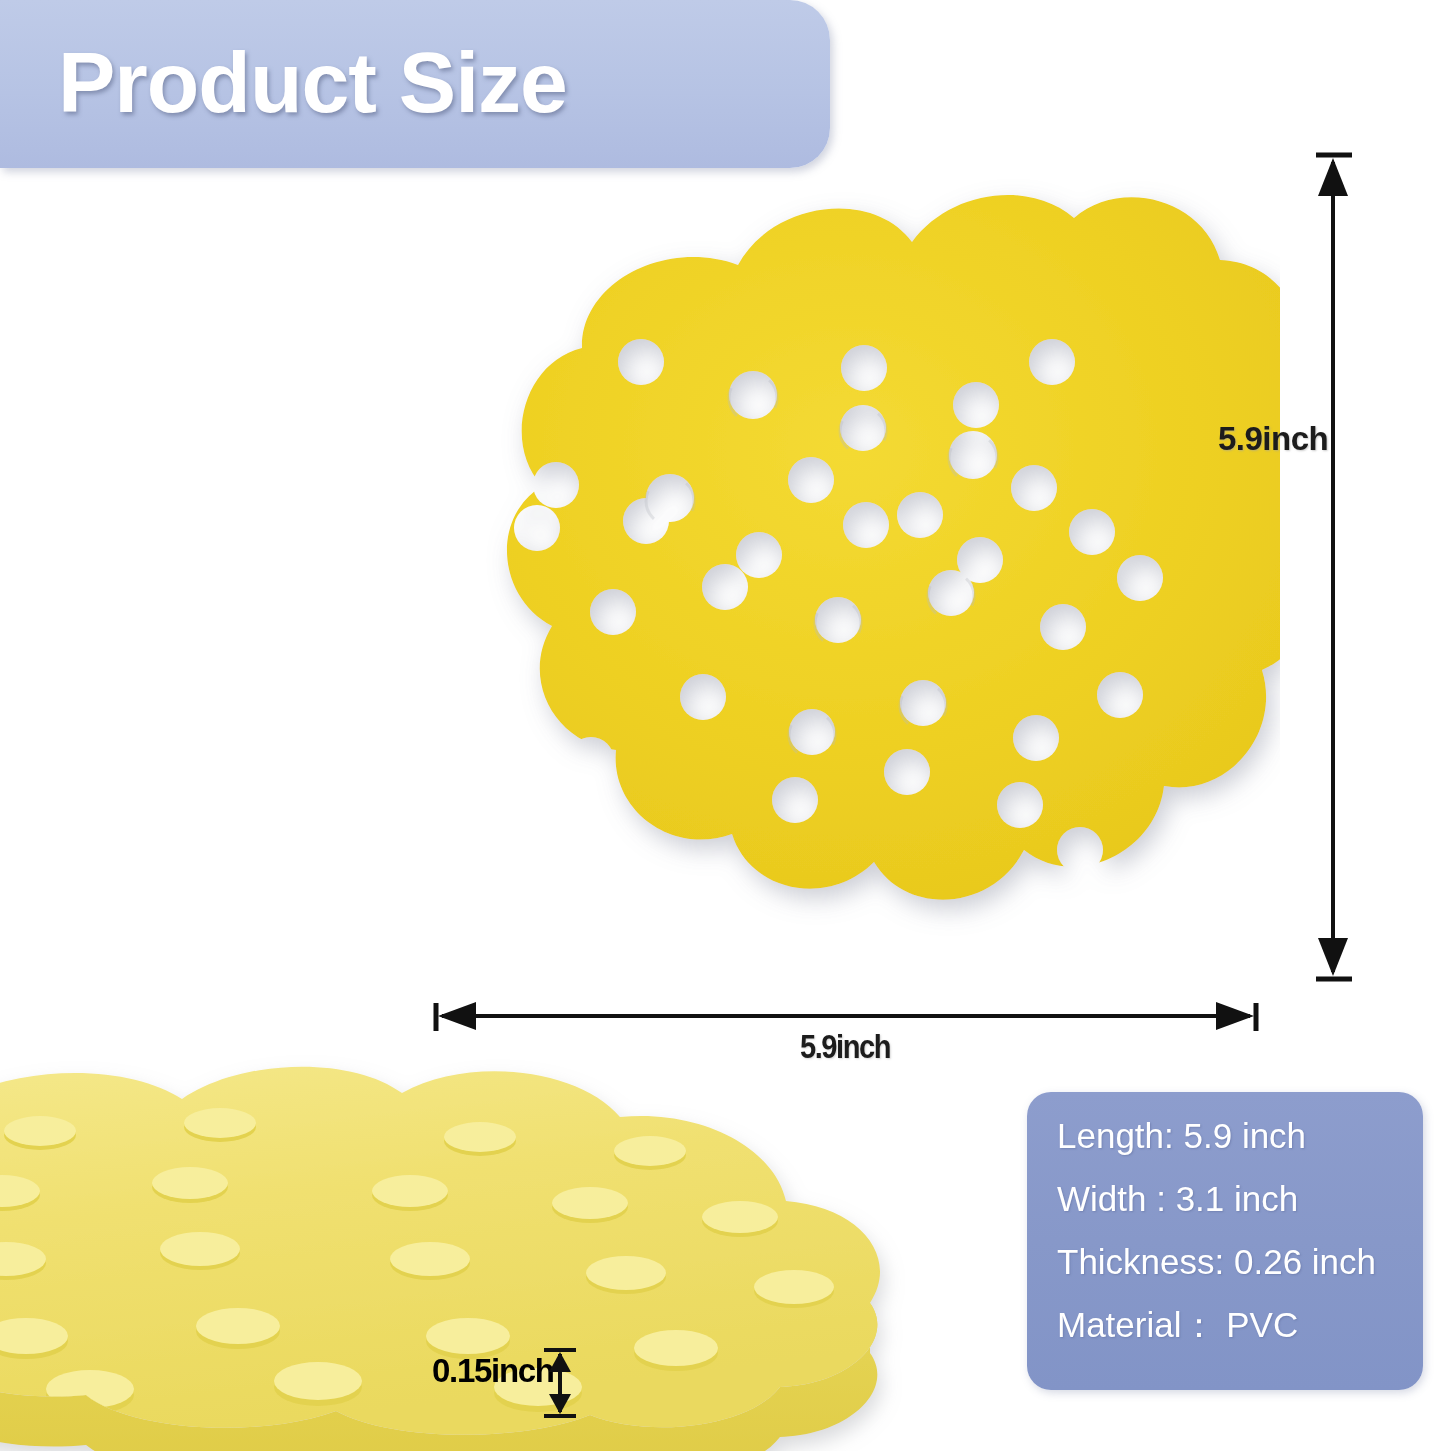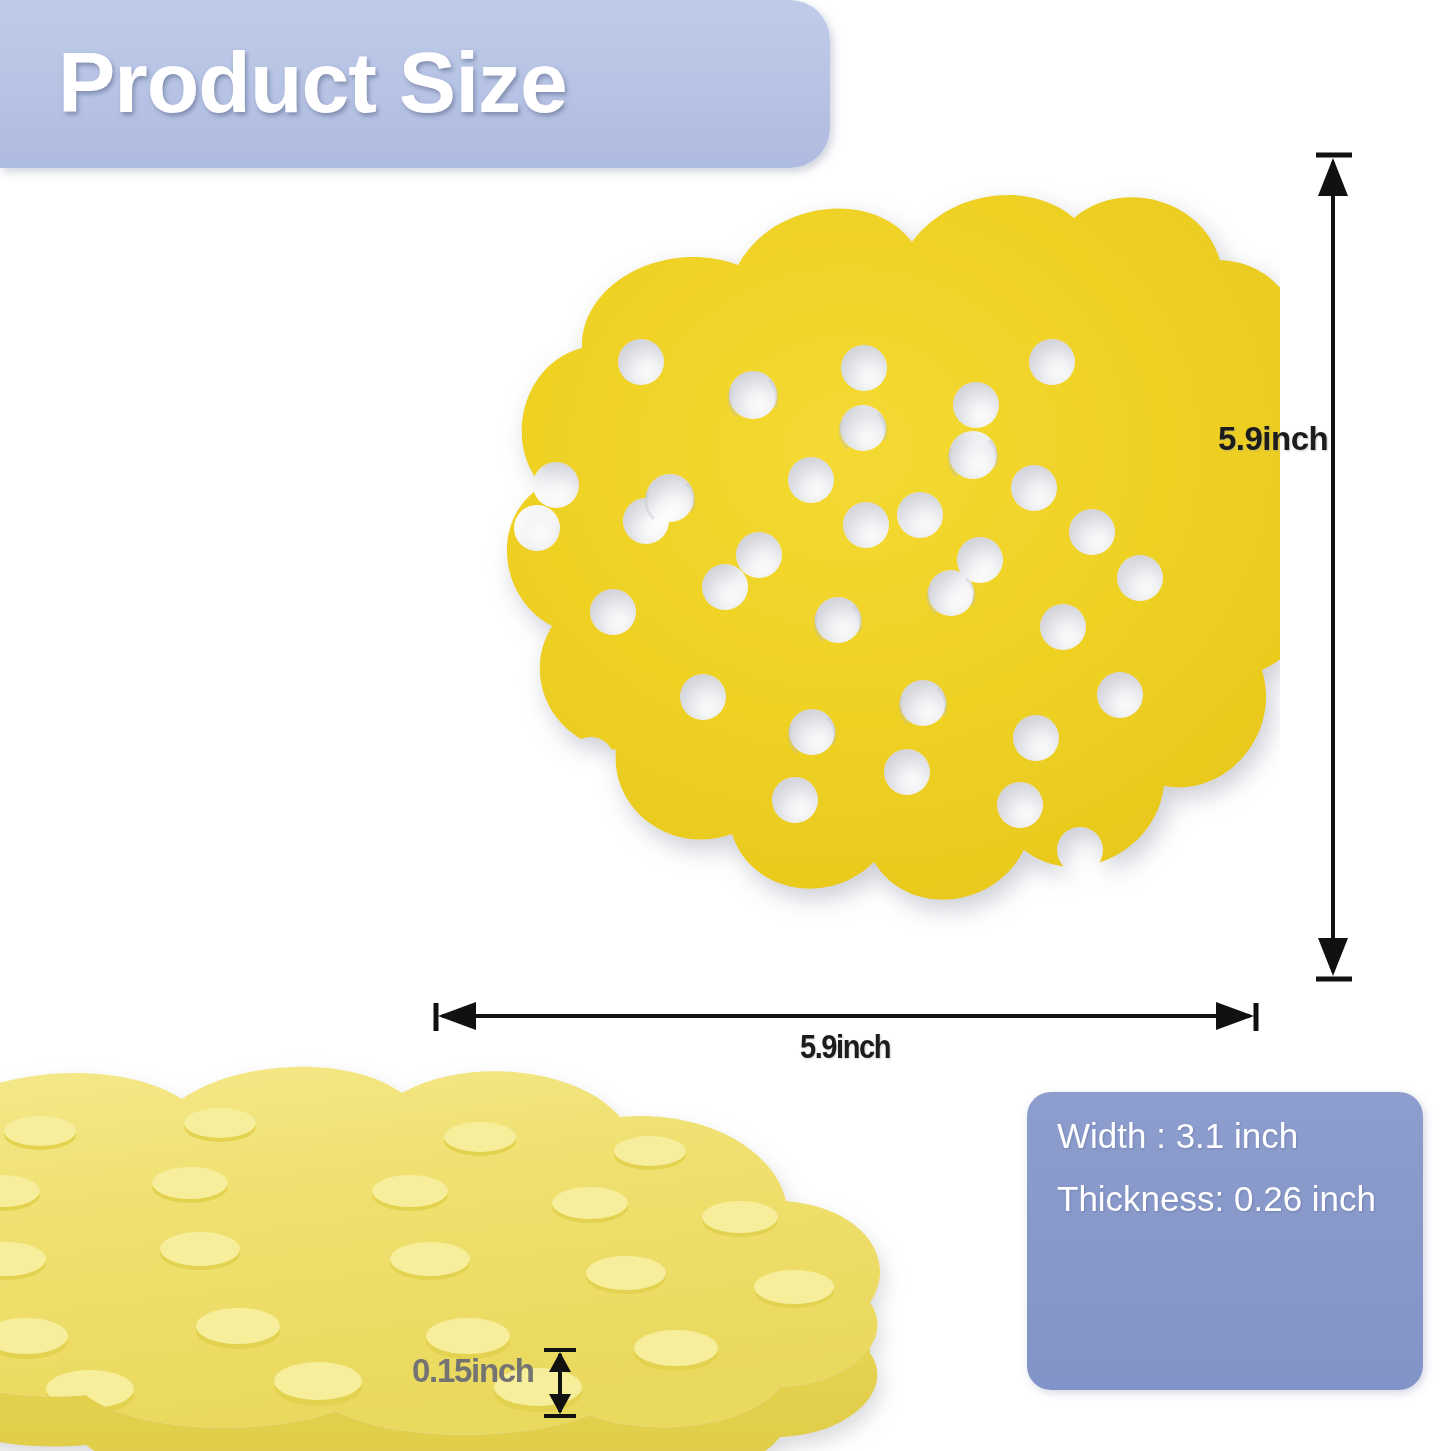--- a/index.html
+++ b/index.html
@@ -106,25 +106,25 @@
     left: -210px;
     top: 1035px;
     width: 1170px;
     height: 420px;
   }
   #angled-photo svg { display: block; width: 100%; height: 100%; }
 
   
   #dim-thickness-label {
     position: absolute;
-    left: 412px;
+    left: 432px;
     top: 1352px;
     font-size: 33px;
     font-weight: 700;
-    color: #737373;
+    color: #000000;
     letter-spacing: -1.3px;
     white-space: nowrap;
   }
   #dim-thickness-arrow {
     position: absolute;
     left: 540px;
     top: 1344px;
     width: 40px;
     height: 78px;
   }
@@ -420,17 +420,19 @@
     <svg viewBox="0 0 40 78" xmlns="http://www.w3.org/2000/svg">
       <line x1="4" y1="6" x2="36" y2="6" stroke="#111111" stroke-width="4"></line>
       <line x1="4" y1="72" x2="36" y2="72" stroke="#111111" stroke-width="4"></line>
       <line x1="20" y1="10" x2="20" y2="68" stroke="#111111" stroke-width="4"></line>
       <polygon points="20,8 9,28 31,28" fill="#111111"></polygon>
       <polygon points="20,70 9,50 31,50" fill="#111111"></polygon>
     </svg>
   </div>
 
   <div id="spec-box">
+    <div class="spec-line">Length: 5.9 inch</div>
     <div class="spec-line">Width : 3.1 inch</div>
     <div class="spec-line">Thickness: 0.26 inch</div>
+    <div class="spec-line">Material：  PVC</div>
   </div>
 
 </div>
 
 </body></html>

